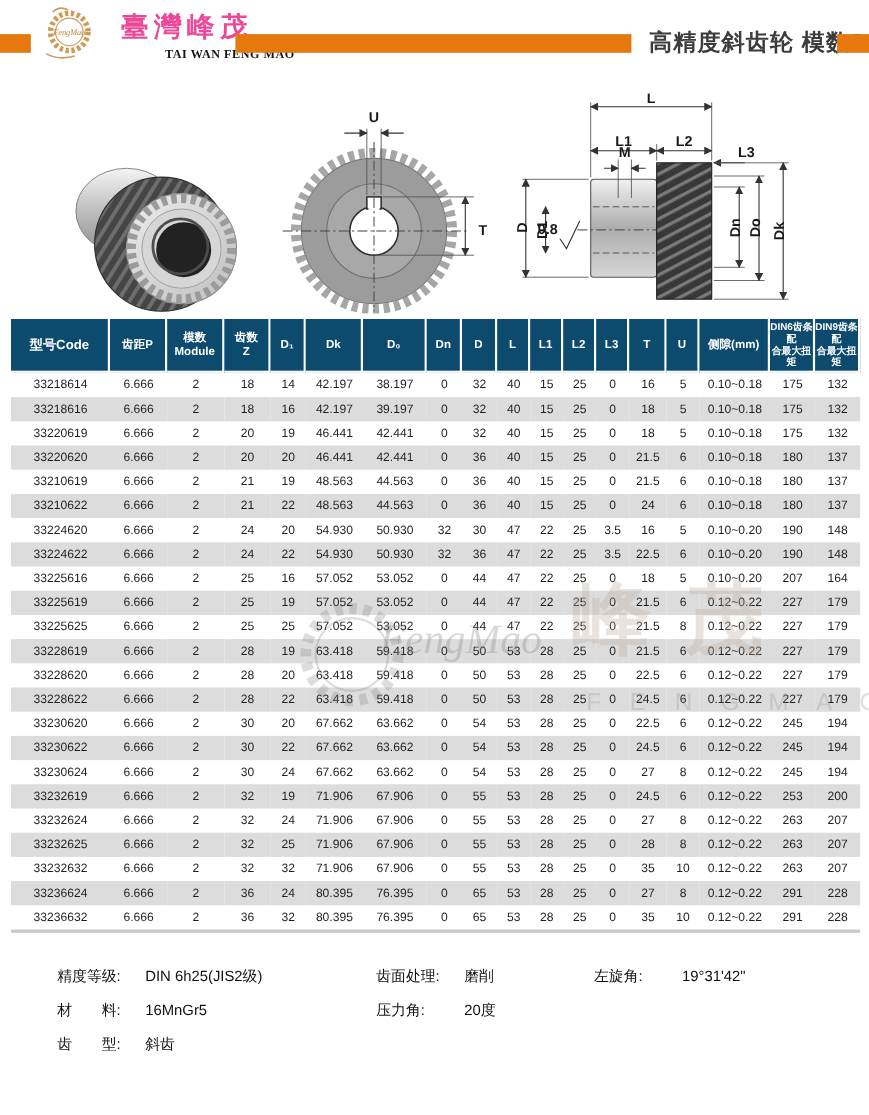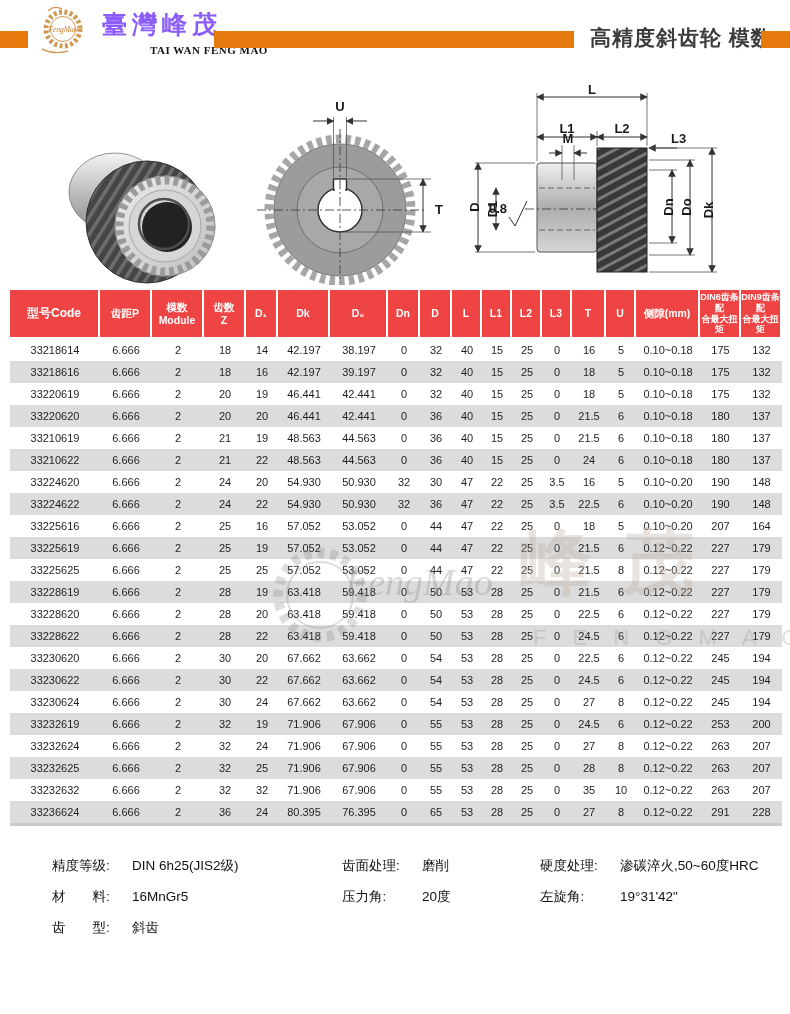--- a/index.html
+++ b/index.html
@@ -7,38 +7,38 @@
   .page{position:relative;width:790px;height:1014px;background:#fff;overflow:hidden;}
 
   
   .hdr{position:relative;height:85px;}
   .hdr-block{position:absolute;background:#e5790e;}
   .hdr-block.left{left:0;top:31px;width:28px;height:17px;}
   .hdr-block.mid{left:214px;top:31px;width:360px;height:17px;}
   .hdr-block.right{left:761px;top:31px;width:29px;height:17px;}
   .logo{position:absolute;left:34px;top:5px;width:62px;height:52px;}
   .company{position:absolute;left:102px;top:8px;width:130px;}
-  .company-cn{font-family:"Liberation Serif","DejaVu Serif",serif;font-size:25px;font-weight:bold;letter-spacing:5px;color:#8b5cf6;white-space:nowrap;}
+  .company-cn{font-family:"Liberation Serif","DejaVu Serif",serif;font-size:25px;font-weight:bold;letter-spacing:5px;color:#ec4899;white-space:nowrap;margin-left:8px;}
   .company-en{font-family:"Liberation Serif","DejaVu Serif",serif;font-size:11px;font-weight:bold;letter-spacing:0.5px;color:#141414;margin-top:3px;white-space:nowrap;margin-left:48px;}
   .page-title{position:absolute;left:590px;top:24px;font-size:21px;font-weight:bold;color:#3c3c3c;letter-spacing:1px;white-space:nowrap;}
 
   
   .diagrams{position:relative;height:205px;}
   .fig{position:absolute;}
   .fig1{left:55px;top:65px;}
   .fig2{left:245px;top:10px;}
   .fig3{left:465px;top:0px;}
   .dim{stroke:#333;stroke-width:1;fill:none;}
   .ext{stroke:#555;stroke-width:0.8;fill:none;}
   .dimtxt{font-size:13px;font-weight:bold;fill:#1a1a1a;font-family:"Liberation Sans",sans-serif;}
   .ctr{stroke:#444;stroke-width:0.9;stroke-dasharray:9 3 2 3;fill:none;}
 
   
   table.gear{border-collapse:separate;border-spacing:0;width:772px;margin-left:10px;table-layout:fixed;}
-  table.gear th{background:#ef4444;color:#fff;font-weight:bold;font-size:10.5px;line-height:1.2;text-align:center;vertical-align:middle;padding:2px 0;height:26px;border-right:2px solid #fff;border-bottom:2px solid #fff;white-space:pre-line;overflow:hidden;}
+  table.gear th{background:#0c4a6e;color:#fff;font-weight:bold;font-size:10.5px;line-height:1.2;text-align:center;vertical-align:middle;padding:2px 0;height:26px;border-right:2px solid #fff;border-bottom:2px solid #fff;white-space:pre-line;overflow:hidden;}
   table.gear th:first-child{font-size:12px;}
   table.gear th:nth-child(17),table.gear th:nth-child(18){font-size:9px;}
   table.gear td{font-size:11px;color:#1f1f1f;text-align:center;height:22px;padding:0;white-space:nowrap;overflow:hidden;}
   table.gear tbody tr:nth-child(even){background:#dcdcdc;}
   col.c0{width:90px}col.c1{width:52px}col.c2{width:52px}col.c3{width:42px}col.c4{width:32px}
   col.c5{width:52px}col.c6{width:58px}col.c7{width:32px}col.c8{width:32px}col.c9{width:30px}
   col.c10{width:30px}col.c11{width:30px}col.c12{width:30px}col.c13{width:34px}col.c14{width:30px}
   col.c15{width:64px}col.c16{width:41px}col.c17{width:41px}
   .table-rule{width:772px;height:3px;background:#c9c9c9;margin-left:10px;}
 
@@ -688,20 +688,40 @@
           <td>53</td>
           <td>28</td>
           <td>25</td>
           <td>0</td>
           <td>27</td>
           <td>8</td>
           <td>0.12~0.22</td>
           <td>291</td>
           <td>228</td>
         </tr>
+        <tr>
+          <td>33236632</td>
+          <td>6.666</td>
+          <td>2</td>
+          <td>36</td>
+          <td>32</td>
+          <td>80.395</td>
+          <td>76.395</td>
+          <td>0</td>
+          <td>65</td>
+          <td>53</td>
+          <td>28</td>
+          <td>25</td>
+          <td>0</td>
+          <td>35</td>
+          <td>10</td>
+          <td>0.12~0.22</td>
+          <td>291</td>
+          <td>228</td>
+        </tr>
       </tbody>
   </table>
   <div class="table-rule"></div>
 
   <div class="watermark">
     <svg width="110" height="110" viewBox="0 0 110 110" style="position:absolute;left:0;top:20px;">
       <circle cx="55" cy="55" r="42" fill="none" stroke="rgba(120,120,120,0.25)" stroke-width="10" stroke-dasharray="7 6"></circle>
       <circle cx="55" cy="55" r="33" fill="none" stroke="rgba(120,120,120,0.25)" stroke-width="2"></circle>
     </svg>
     <div class="wm-script">FengMao</div>
@@ -713,18 +733,17 @@
     <div class="spec-column">
         <div class="spec-line"><span class="spec-label">精度等级:</span><span class="spec-value">DIN 6h25(JIS2级)</span></div>
         <div class="spec-line"><span class="spec-label">材　　料:</span><span class="spec-value">16MnGr5</span></div>
         <div class="spec-line"><span class="spec-label">齿　　型:</span><span class="spec-value">斜齿</span></div>
       </div>
     <div class="spec-column">
         <div class="spec-line"><span class="spec-label">齿面处理:</span><span class="spec-value">磨削</span></div>
         <div class="spec-line"><span class="spec-label">压力角:</span><span class="spec-value">20度</span></div>
       </div>
     <div class="spec-column">
-        <div class="spec-line"><span class="spec-label">硬度处理:</span><span class="spec-value">渗碳淬火,50~60度HRC</span></div>
         <div class="spec-line"><span class="spec-label">左旋角:</span><span class="spec-value">19°31'42"</span></div>
       </div>
   </div>
 
 </div>
 
 </body></html>

